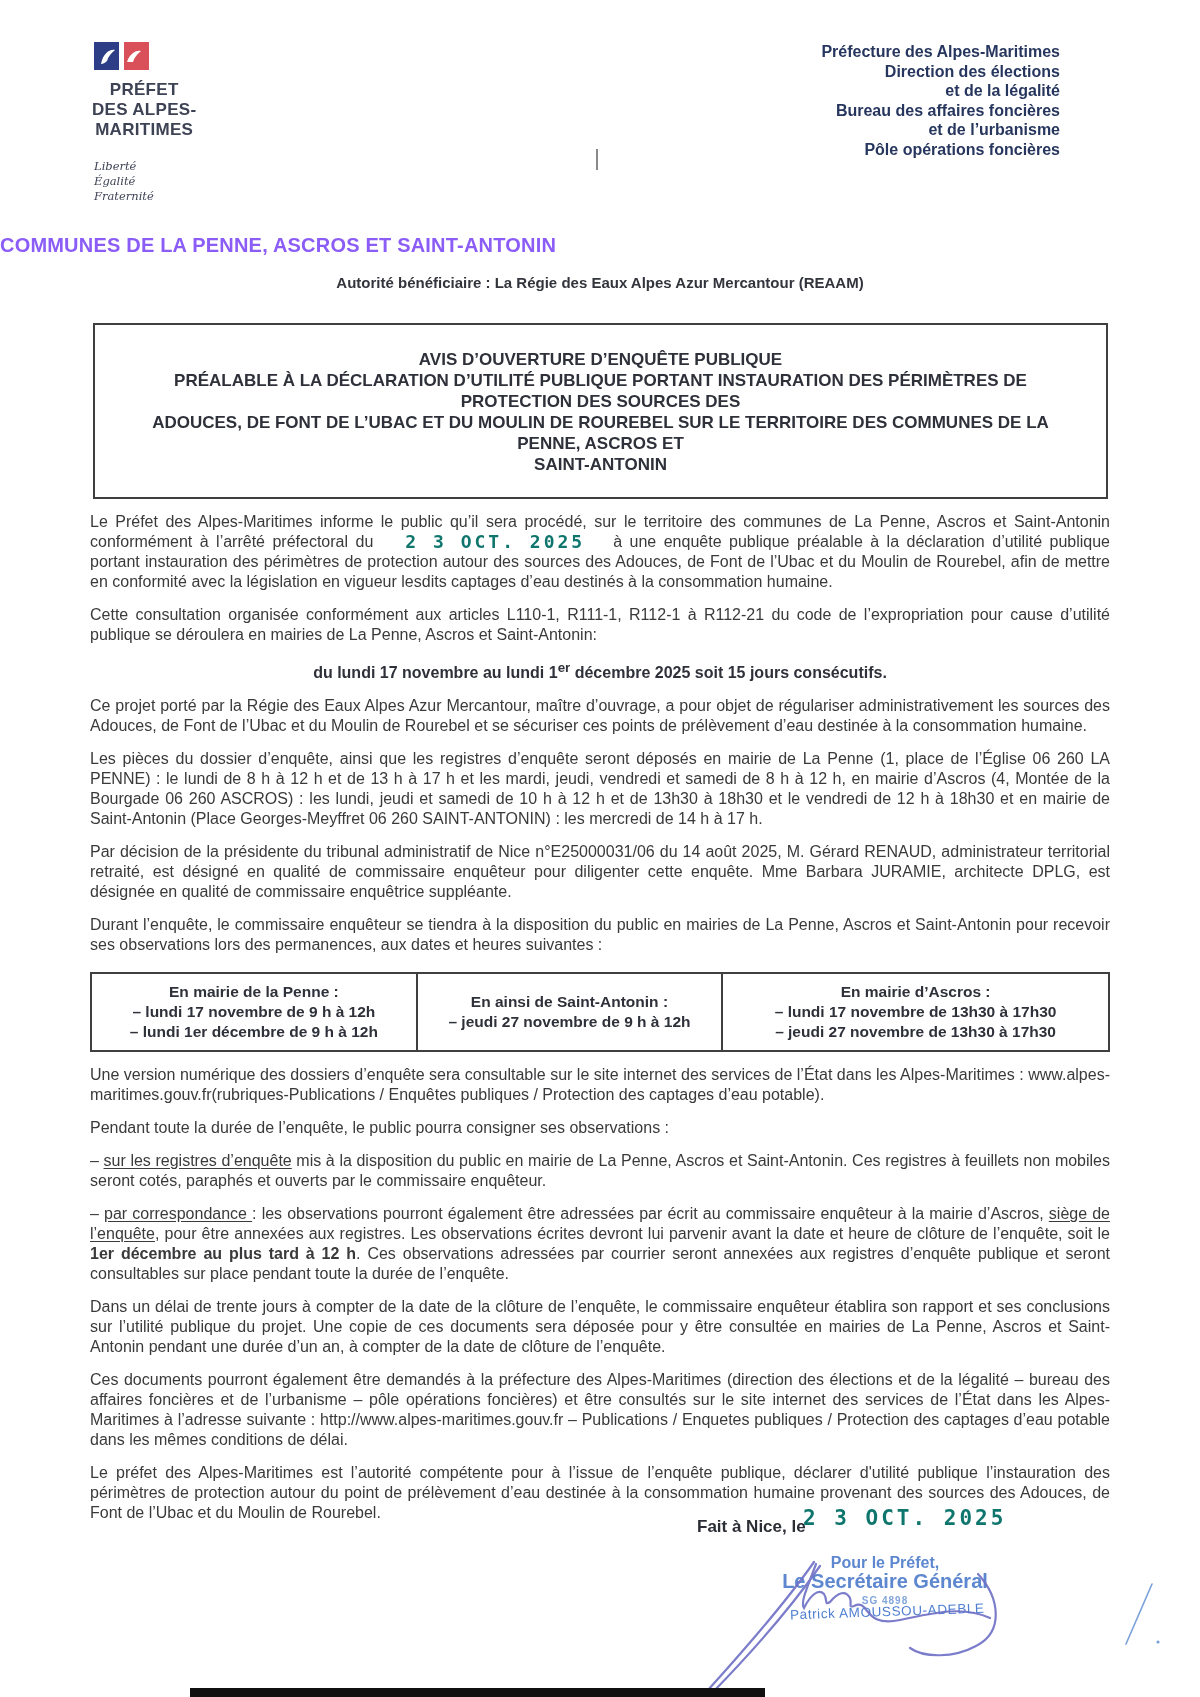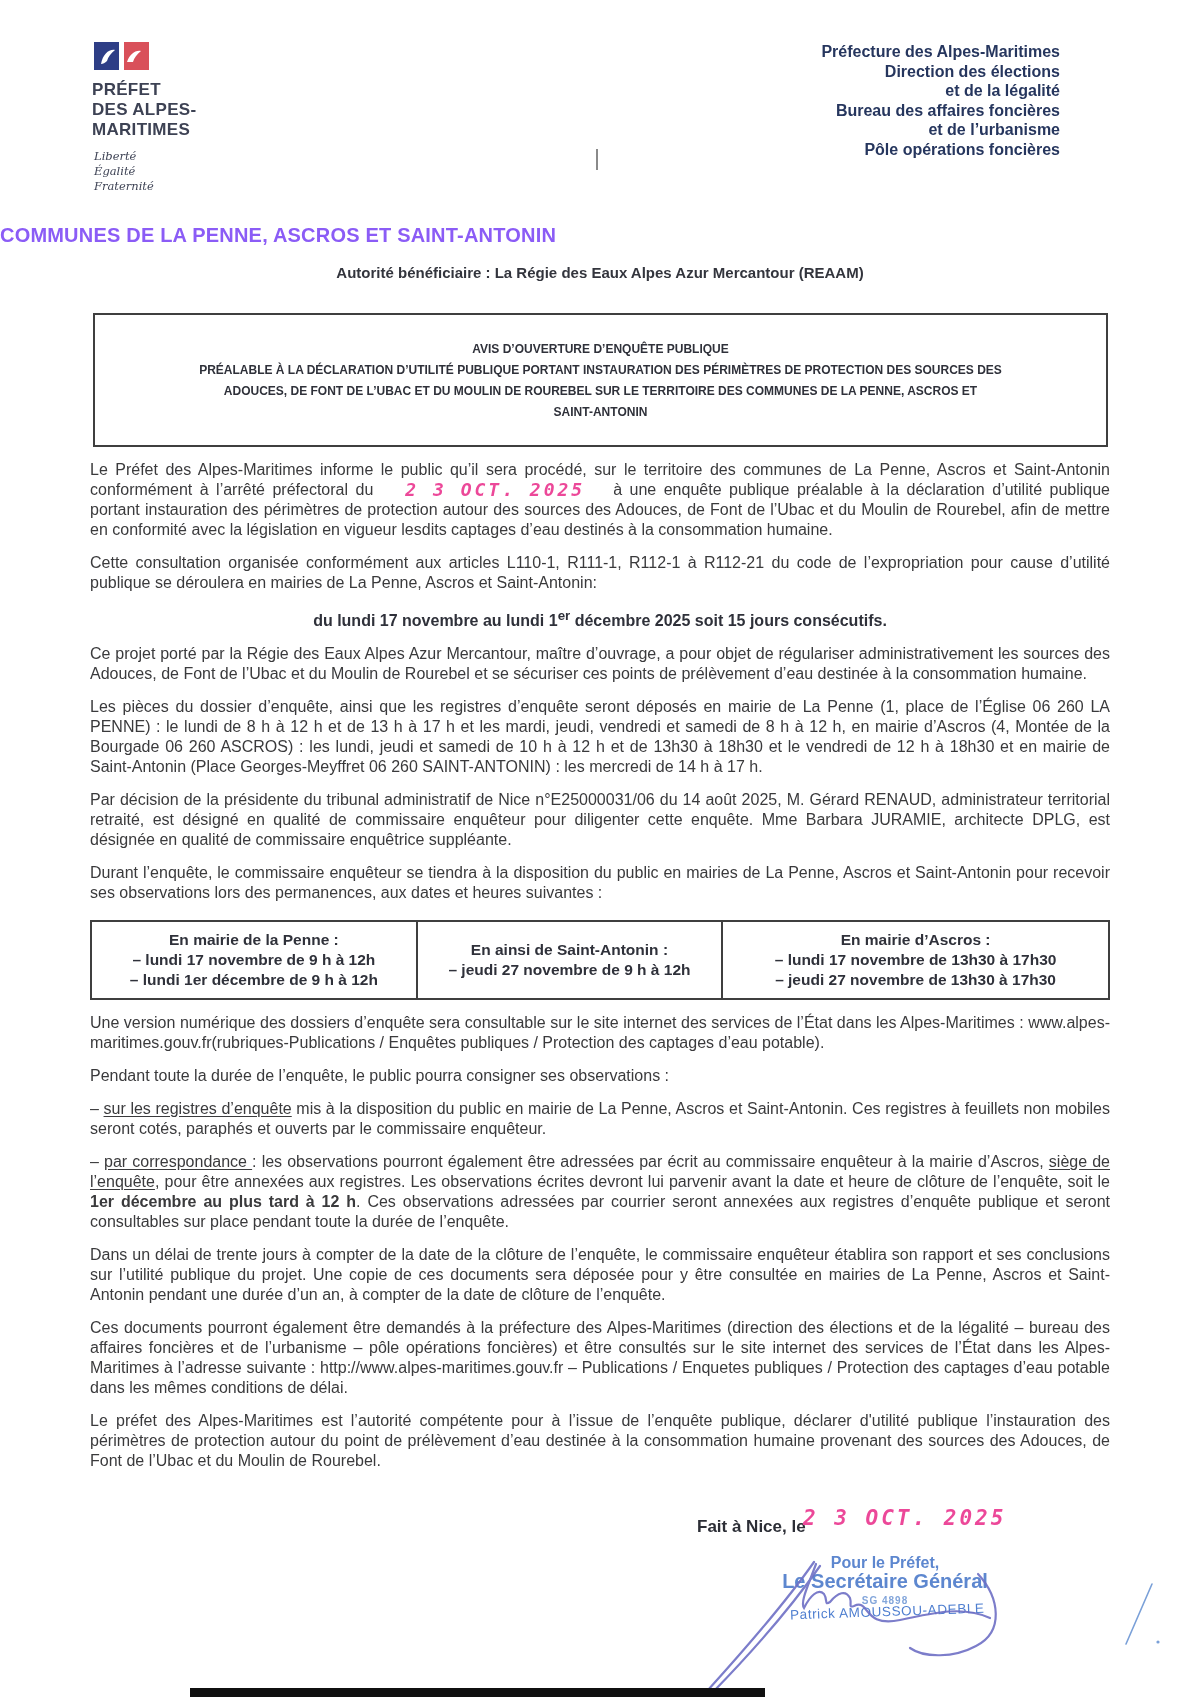--- a/index.html
+++ b/index.html
@@ -2,37 +2,37 @@
 <html lang="fr"><head>
 <meta charset="utf-8">
 <style>
   html,body{margin:0;padding:0;background:#ffffff;}
   .page{position:relative;width:1200px;height:1697px;background:#ffffff;overflow:hidden;
         font-family:"Liberation Sans",sans-serif;color:#3a3a3c;}
   
   .hdr{display:flex;justify-content:space-between;padding:42px 140px 0 92px;}
   .logo-block{line-height:1;}
   .flag{margin:0 0 7px 2px;}
-  .prefet-line{font-weight:bold;font-size:17px;line-height:20px;color:#3d4254;letter-spacing:.3px;}
-  .motto{margin-top:9px;margin-left:2px;font-family:"DejaVu Serif",serif;font-style:italic;
+  .prefet-line{font-weight:bold;font-size:17px;line-height:20px;color:#3d4254;letter-spacing:.3px;text-align:center;}
+  .motto{margin-top:19px;margin-left:2px;font-family:"DejaVu Serif",serif;font-style:italic;
          font-size:11.5px;line-height:15px;color:#3d4254;}
   .hdr-right{text-align:right;font-weight:bold;font-size:16px;line-height:19.5px;color:#26365e;}
   .tick{position:absolute;left:596px;top:149px;width:1.5px;height:21px;background:#8a8a8a;}
   
   .communes{margin-top:30px;font-weight:bold;font-size:20px;color:#8b5cf6;letter-spacing:.2px;}
   .beneficiary{margin-top:17px;text-align:center;font-weight:bold;font-size:15px;color:#33353d;}
   
   .notice-box{margin:32px 92px 0 93px;border:2px solid #3f3f3f;padding:24px 26px 22px;
-              text-align:center;font-weight:bold;font-size:12px;line-height:21px;color:#2f313a;}
+              text-align:center;font-weight:bold;font-size:17px;line-height:21px;color:#2f313a;}
   
   .body-text{margin:0 90px;text-align:justify;font-size:16px;line-height:20px;color:#3a3a3c;}
   .body-text p{margin:13px 0 0;}
   .duration{margin-top:15px;text-align:center;font-weight:bold;color:#2f313a;}
   .stamp{display:inline-block;font-family:"DejaVu Sans Mono",monospace;font-weight:bold;
-         color:#ec4899;letter-spacing:3px;font-style:italic;}
+         color:#0f766e;letter-spacing:3px;}
   .stamp-inline{font-size:18px;margin:0 28px 0 32px;vertical-align:-1px;}
   .u{text-decoration:underline;text-underline-offset:2px;}
   .b{font-weight:bold;}
   
   table.perm{width:100%;border-collapse:collapse;margin-top:17px;}
   table.perm td{border:2px solid #3f3f3f;text-align:center;vertical-align:middle;
                 font-weight:bold;font-size:15.5px;line-height:20px;color:#2f313a;padding:8px 6px;}
   td.c1{width:32%;} td.c2{width:30%;} td.c3{width:38%;}
   
   .fait{position:absolute;left:697px;top:1517px;font-weight:bold;font-size:17px;color:#2c2e36;}

